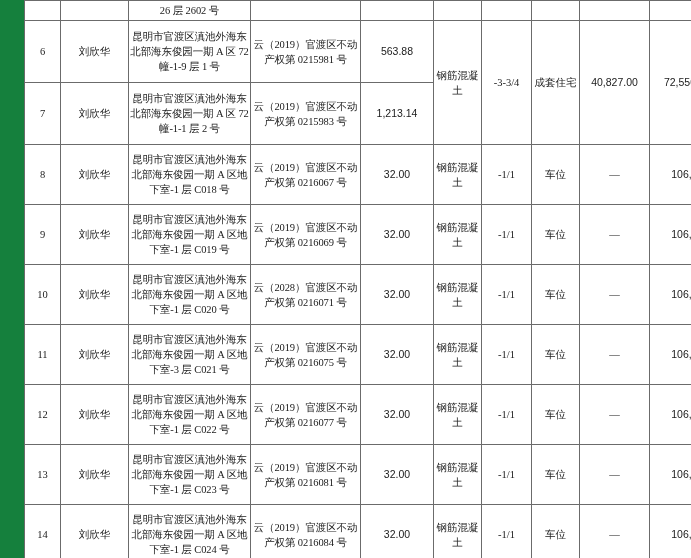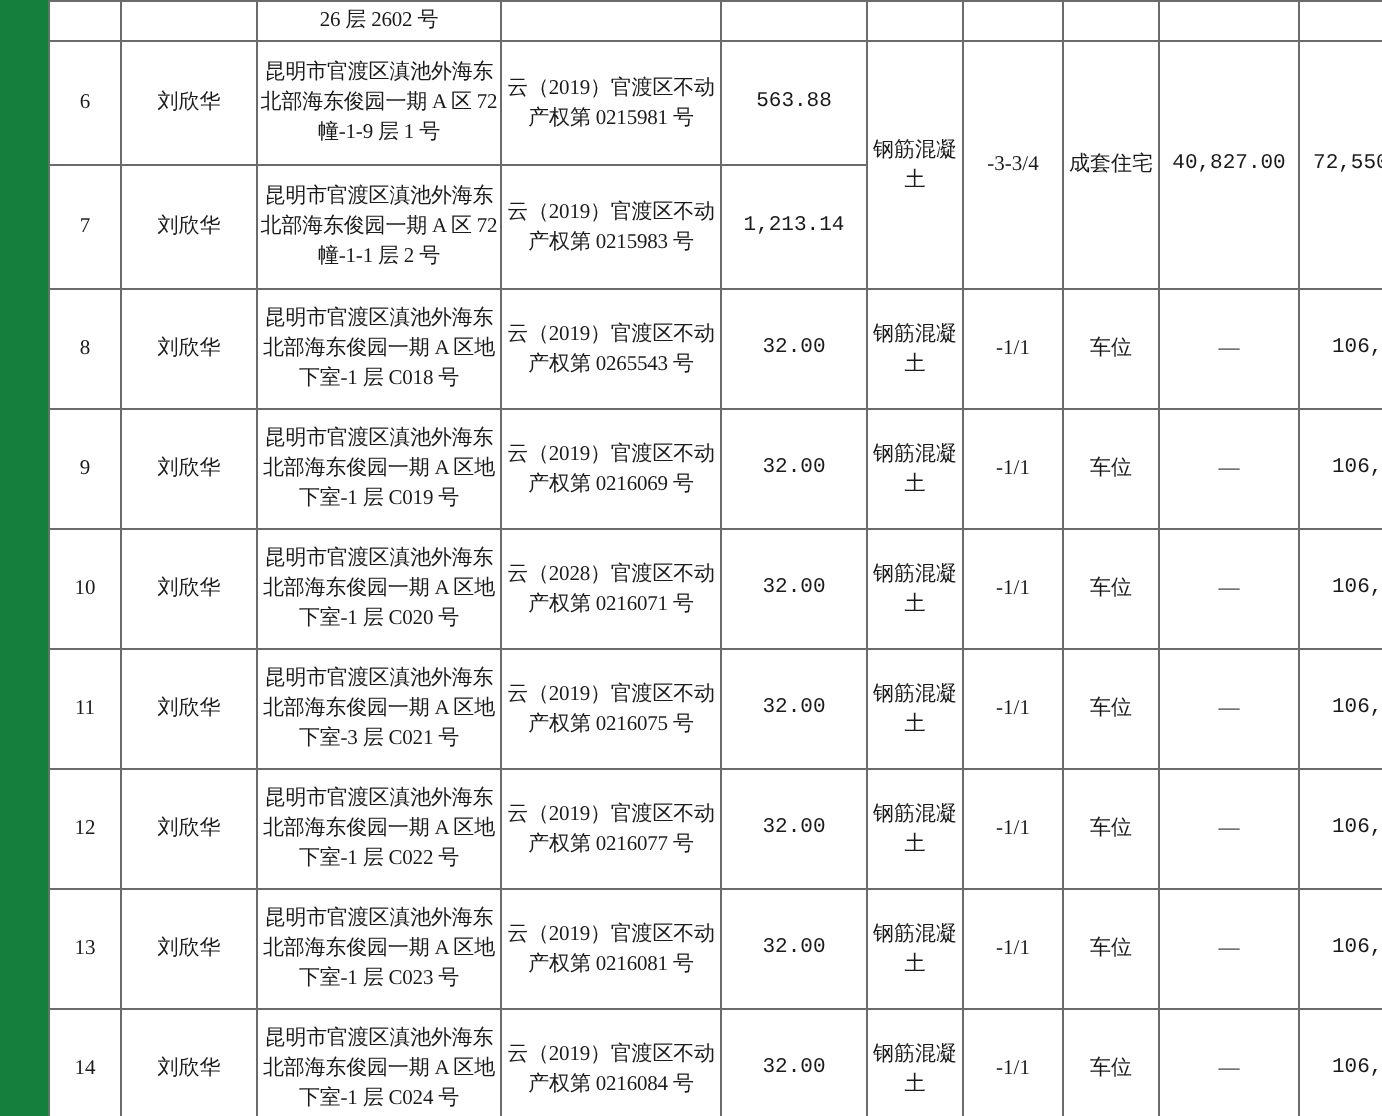--- a/index.html
+++ b/index.html
@@ -54,21 +54,21 @@
     font-size: 10px;
     line-height: 1.4;
     letter-spacing: -0.1px;
   }
   .cell-struct {
     font-size: 10.5px;
     line-height: 1.35;
   }
   .cell-num {
     font-size: 11px;
-    font-family: Liberation Mono, monospace;
+    font-family: Liberation Sans, sans-serif;
   }
   .cell-idx {
     font-size: 11px;
   }
   .cell-name {
     font-size: 11px;
     font-family: Liberation Serif, serif;
   }
   .top-clip {
     
@@ -131,21 +131,21 @@
         <td class="cell-name">刘欣华</td>
         <td class="cell-addr">昆明市官渡区滇池外海东北部海东俊园一期 A 区 72 幢-1-1 层 2 号</td>
         <td class="cell-cert">云（2019）官渡区不动产权第 0215983 号</td>
         <td class="cell-num">1,213.14</td>
       </tr>
 
       <tr style="height:60px">
         <td class="cell-idx">8</td>
         <td class="cell-name">刘欣华</td>
         <td class="cell-addr">昆明市官渡区滇池外海东北部海东俊园一期 A 区地下室-1 层 C018 号</td>
-        <td class="cell-cert">云（2019）官渡区不动产权第 0265543 号</td>
+        <td class="cell-cert">云（2019）官渡区不动产权第 0216067 号</td>
         <td class="cell-num">32.00</td>
         <td class="cell-struct">钢筋混凝土</td>
         <td>-1/1</td>
         <td>车位</td>
         <td class="dash">—</td>
         <td class="cell-num">106,400.00</td>
       </tr>
 
       <tr style="height:60px">
         <td class="cell-idx">9</td>

